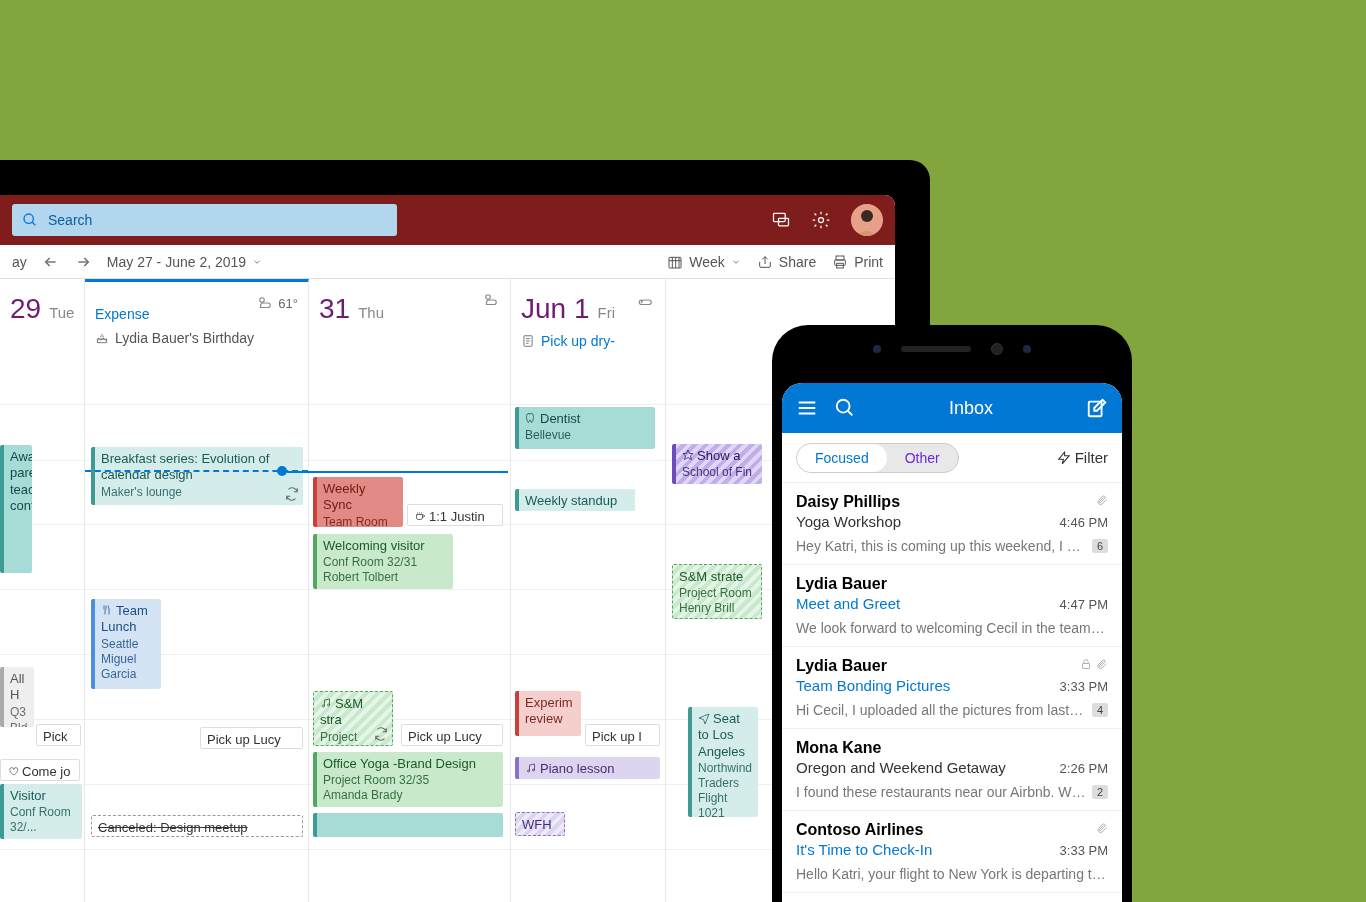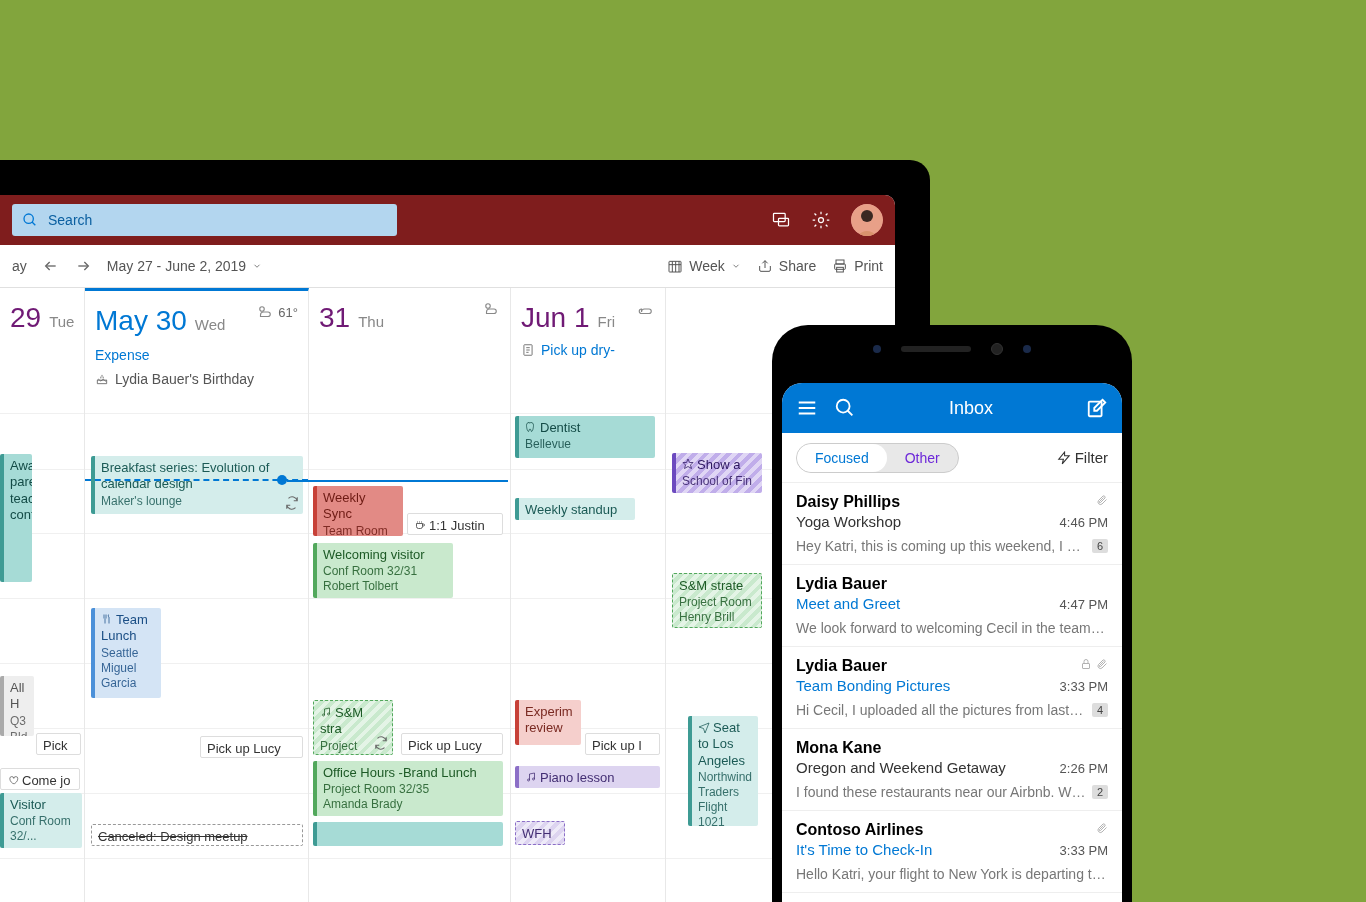--- a/index.html
+++ b/index.html
@@ -13,21 +13,21 @@
     .top-nav { background: #7f1d1d; height: 50px; display: flex; align-items: center; padding: 0 12px; gap: 20px; }
     .search-box { background: #b3d6ef; border-radius: 3px; height: 32px; width: 385px; display: flex; align-items: center; padding: 0 10px; gap: 10px; }
     .search-icon-svg { width: 16px; height: 16px; stroke: #0078d4; fill: none; stroke-width: 2; }
     .search-text { color: #0a5fa0; font-size: 14px; }
     .top-nav-spacer { flex: 1; }
     .nav-icon { width: 20px; height: 20px; stroke: #fff; fill: none; stroke-width: 1.5; cursor: pointer; }
     .avatar { width: 32px; height: 32px; border-radius: 50%; background: linear-gradient(135deg, #f5a0a0, #b05050); display: flex; align-items: center; justify-content: center; overflow:hidden;}
     .avatar svg{width:100%;height:100%;}
     
     
-    .toolbar { height: 43px; display: flex; align-items: center; padding: 0 12px; gap: 16px; border-bottom: 1px solid #e0e0e0; color: #555; font-size: 14px; }
+    .toolbar { height: 34px; display: flex; align-items: center; padding: 0 12px; gap: 16px; border-bottom: 1px solid #e0e0e0; color: #555; font-size: 14px; }
     .toolbar-item { display: flex; align-items: center; gap: 6px; cursor: pointer; }
     .toolbar-icon { width: 16px; height: 16px; stroke: #555; fill: none; stroke-width: 1.5; }
     .nav-arrow { width: 16px; height: 16px; stroke: #666; fill: none; stroke-width: 2; cursor: pointer; }
     .toolbar-spacer { flex: 1; }
     .chevron-down { width: 10px; height: 10px; stroke: #666; fill: none; stroke-width: 2; }
     
     
     .cal-grid { flex: 1; display: grid; grid-template-columns: 85px 224px 202px 155px 1fr; position: relative; overflow: hidden; }
     .cal-col { border-right: 1px solid #e8e8e8; position: relative; }
     .cal-col.today { border-top: 3px solid #0078d4; }
@@ -227,24 +227,20 @@
 
       <div class="cal-col today">
         <div class="cal-header">
           <div class="weather-badge">
               <svg class="weather-icon" viewBox="0 0 24 24">
                 <circle cx="8" cy="8" r="3"></circle>
                 <path d="M6 16a4 4 0 014-4h6a3 3 0 010 6H6z"></path>
               </svg>
               <span>61°</span>
             </div>
-          <div class="date-line">
-              <span class="date-num today">May 30</span>
-              <span class="date-day">Wed</span>
-            </div>
           <a class="header-link">Expense</a>
           <div class="header-item">
               <svg class="small-icon" viewBox="0 0 24 24">
                 <path d="M4 14h16v6H4zM4 14q2-3 4 0t4 0 4 0 4 0M10 8v3M14 8v3M12 5v3"></path>
               </svg>
               <span>Lydia Bauer's Birthday</span>
             </div>
         </div>
         <div class="events-area" style="height:500px;">
           <div class="now-line">
@@ -292,21 +288,21 @@
               <div class="loc">Conf Room 32/31</div>
               <div class="org">Robert Tolbert</div>
             </div>
           <div class="event c-green tentative" style="left:4px;top:302px;width:80px;height:55px;border:1px dashed #52a85c;"><svg class="event-icon" viewBox="0 0 24 24">
                 <path d="M9 18V6l10-2v12M9 18a2 2 0 11-4 0 2 2 0 014 0zM19 16a2 2 0 11-4 0 2 2 0 014 0z"></path>
               </svg><span class="title">S&amp;M stra</span><div class="loc">Project Room</div><svg class="recur-icon" viewBox="0 0 24 24">
                 <path d="M21 2v6h-6M3 22v-6h6M21 8a9 9 0 00-15-4M3 16a9 9 0 0015 4"></path>
               </svg></div>
           <div class="event c-white" style="left:92px;top:335px;width:102px;height:22px;"><span>Pick up Lucy</span></div>
           <div class="event c-green" style="left:4px;top:363px;width:190px;height:55px;">
-              <div class="title">Office Hours -Brand Lunch</div>
+              <div class="title">Office Yoga -Brand Design</div>
               <div class="loc">Project Room 32/35</div>
               <div class="org">Amanda Brady</div>
             </div>
           <div class="event c-teal-s" style="left:4px;top:424px;width:190px;height:24px;"></div>
         </div>
       </div>
 
       <div class="cal-col">
         <div class="cal-header">
           <div class="weather-badge">

